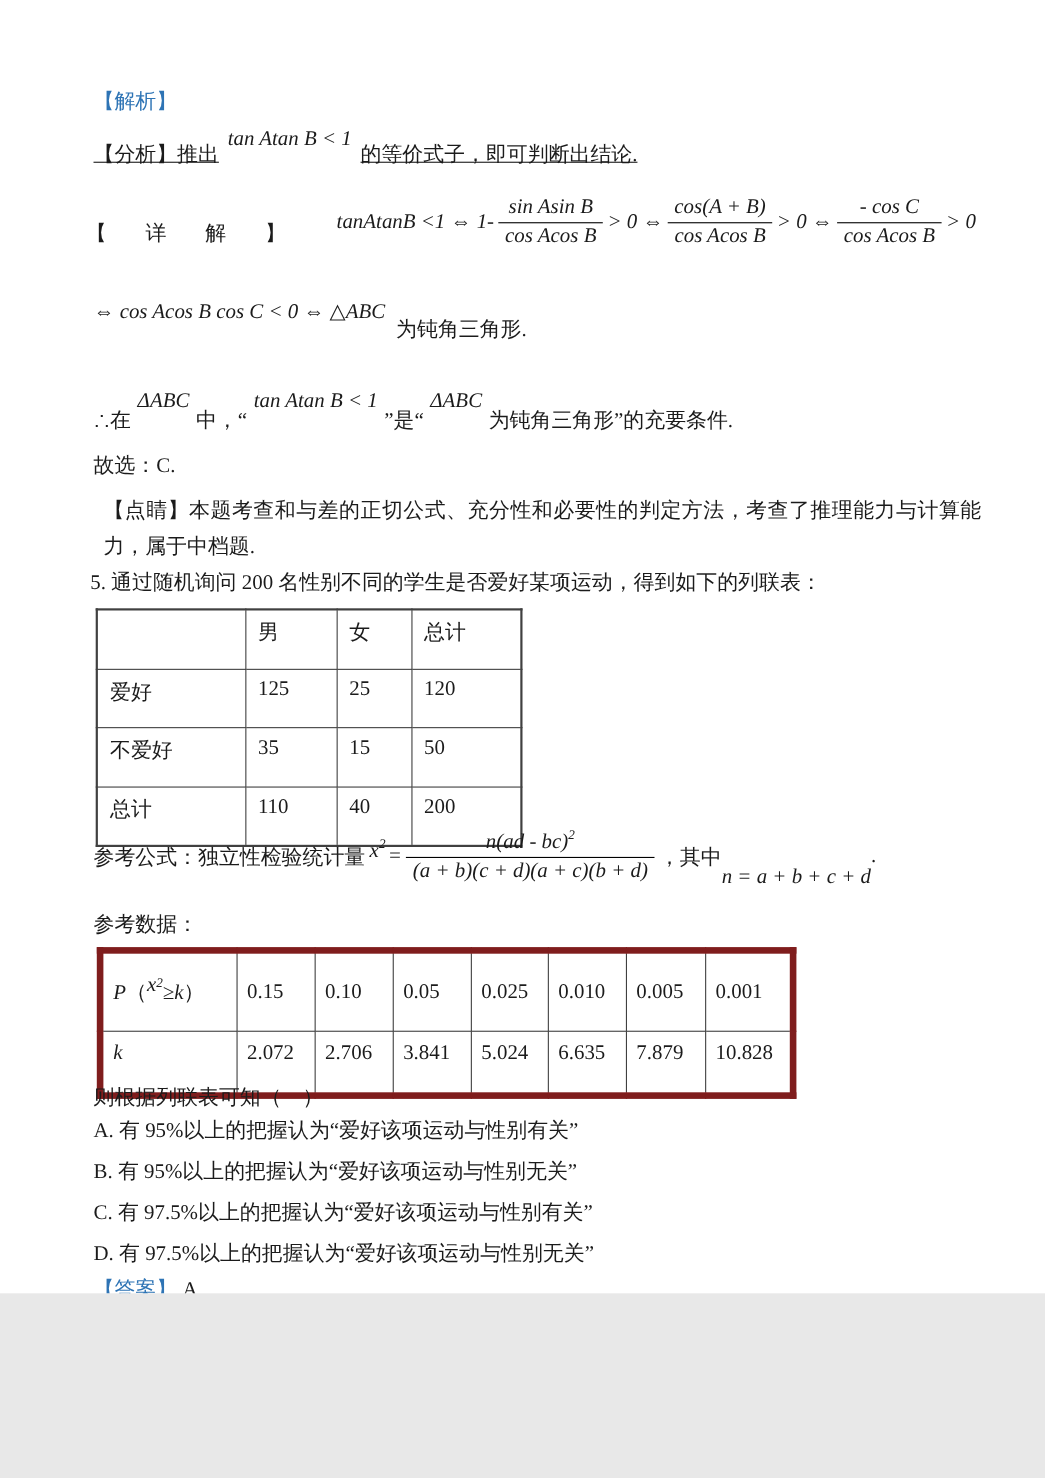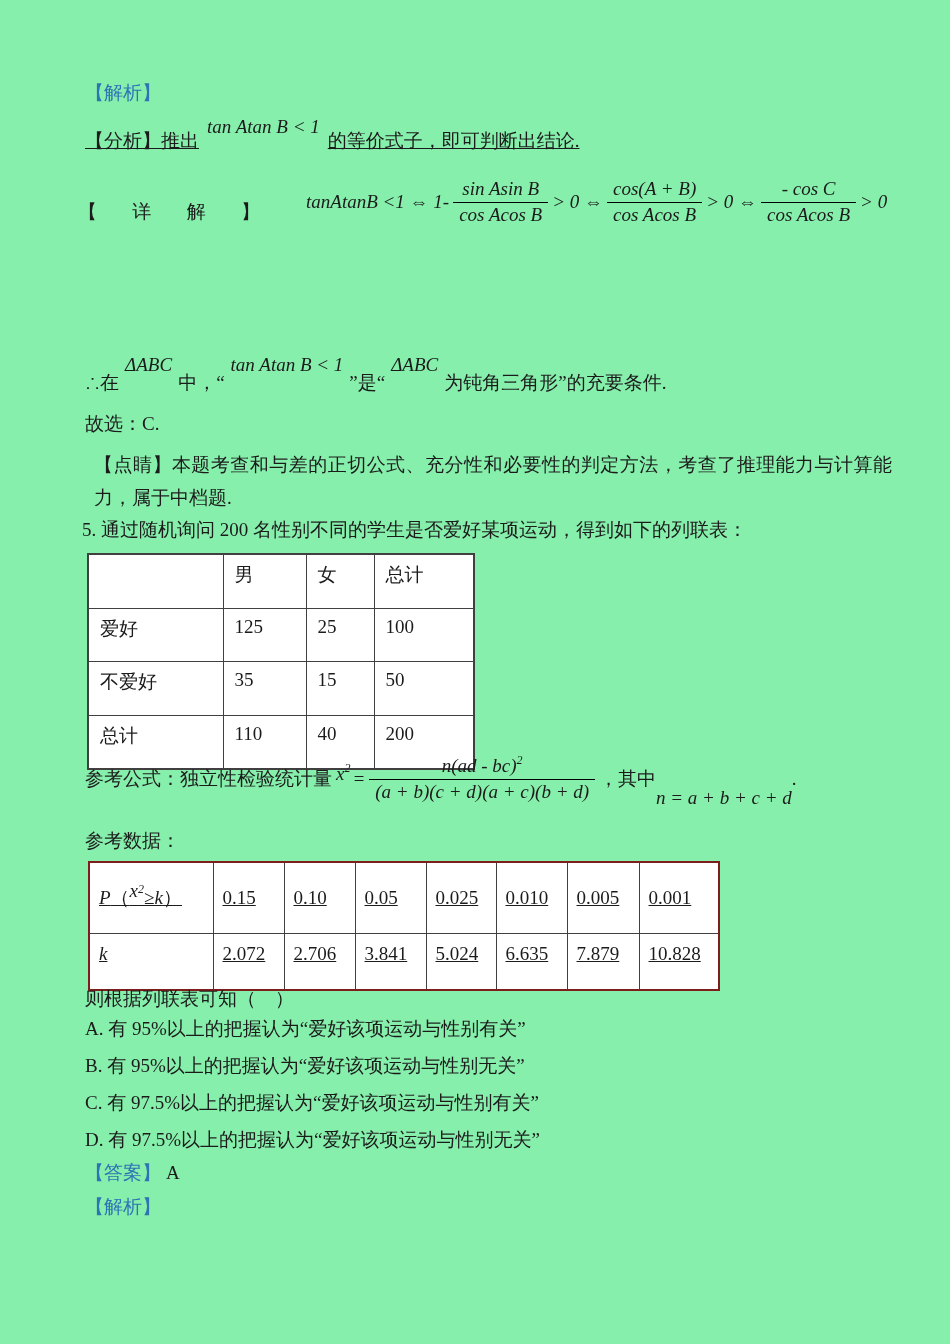--- a/index.html
+++ b/index.html
@@ -1,17 +1,17 @@
 <!DOCTYPE html>
 <html><head>
 <meta charset="utf-8">
 <style>
   html,body{margin:0;padding:0;background:#e8e8e8;}
   .page{
-    position:relative;width:950px;height:1344px;margin:0 auto;background:#86efac;
+    position:relative;width:950px;height:1176px;margin:0 auto;background:#ffffff;
     font-family:"Liberation Serif","DejaVu Serif",serif;font-size:19px;color:#1b1b1b;
     overflow:hidden;
   }
   .abs{position:absolute;white-space:nowrap;line-height:1.2;}
   .blue{color:#2E74B5;}
   .m{font-style:italic;}
   .raise14{position:relative;top:-14px;margin:0 8px;display:inline-block;}
   .raise18{position:relative;top:-18px;margin:0 6px;display:inline-block;}
   .drop16{position:relative;top:16px;display:inline-block;}
   .drop19{position:relative;top:19px;margin:0 0;display:inline-block;}
@@ -22,21 +22,21 @@
   .xj-label{position:absolute;left:78px;top:199px;width:182px;display:flex;justify-content:space-between;}
   .xj-formula{position:absolute;left:306px;top:171px;height:62px;display:flex;align-items:center;white-space:nowrap;}
   .xj-formula>span{display:inline-block;}
   .chi2{position:absolute;left:85px;top:750px;height:58px;display:flex;align-items:center;white-space:nowrap;}
   .xsq{position:relative;top:-5px;margin:0 2px 0 4px;}
   .dianjing{position:absolute;left:94px;top:448px;width:798px;line-height:33px;text-align:justify;white-space:normal;}
   table{border-collapse:collapse;table-layout:fixed;position:absolute;background:#fff;}
   td{border:1.5px solid #404040;padding:0 0 0 11px;font-size:19px;overflow:hidden;}
   .t1{left:87px;top:553px;border:2px solid #404040;}
   .t1 td{height:45.5px;vertical-align:top;padding-top:7px;}
-  .t2{left:88px;top:861px;border:2px solid #7f1d1d;text-decoration:underline;}
+  .t2{left:88px;top:861px;border:6px solid #7f1d1d;}
   .t2 .r1 td{height:70px;vertical-align:middle;padding-left:9px;}
   .t2 .r2 td{height:46px;vertical-align:top;padding-top:9px;padding-left:9px;}
   .opt{line-height:22px;margin-bottom:15px;}
   .psup{font-size:12px;position:relative;top:-4px;font-style:italic;}
   .xraise{position:relative;top:-7px;font-style:italic;}
 </style>
 </head>
 <body>
 
 <div class="page">
@@ -66,20 +66,23 @@
       <span class="den">cos Acos B</span>
     </span>
     <span>&gt; 0 ⇔</span>
     <span class="frac">
       <span class="num">- cos C</span>
       <span class="den">cos Acos B</span>
     </span>
     <span>&gt; 0</span>
   </div>
 
+  <div class="abs" style="left:85px;top:273px;">
+    <span class="m">⇔ cos Acos B cos C &lt; 0 ⇔ △ABC</span><span class="drop16" style="margin-left:10px;">为钝角三角形.</span>
+  </div>
 
   <div class="abs" style="left:85px;top:372px;">
     <span>∴在</span><span class="m raise18">ΔABC</span><span>中，“</span><span class="m raise18">tan Atan B &lt; 1</span><span>”是“</span><span class="m raise18">ΔABC</span><span>为钝角三角形”的充要条件.</span>
   </div>
 
   <div class="abs" style="left:85px;top:413px;">故选：C.</div>
 
   <div class="dianjing">【点睛】本题考查和与差的正切公式、充分性和必要性的判定方法，考查了推理能力与计算能力，属于中档题.</div>
 
   <div class="abs" style="left:82px;top:519px;text-align:right;">5. 通过随机询问 200 名性别不同的学生是否爱好某项运动，得到如下的列联表：</div>
@@ -95,21 +98,21 @@
       <tr>
         <td></td>
         <td>男</td>
         <td>女</td>
         <td>总计</td>
       </tr>
       <tr>
         <td>爱好</td>
         <td>125</td>
         <td>25</td>
-        <td>100</td>
+        <td>120</td>
       </tr>
       <tr>
         <td>不爱好</td>
         <td>35</td>
         <td>15</td>
         <td>50</td>
       </tr>
       <tr>
         <td>总计</td>
         <td>110</td>

